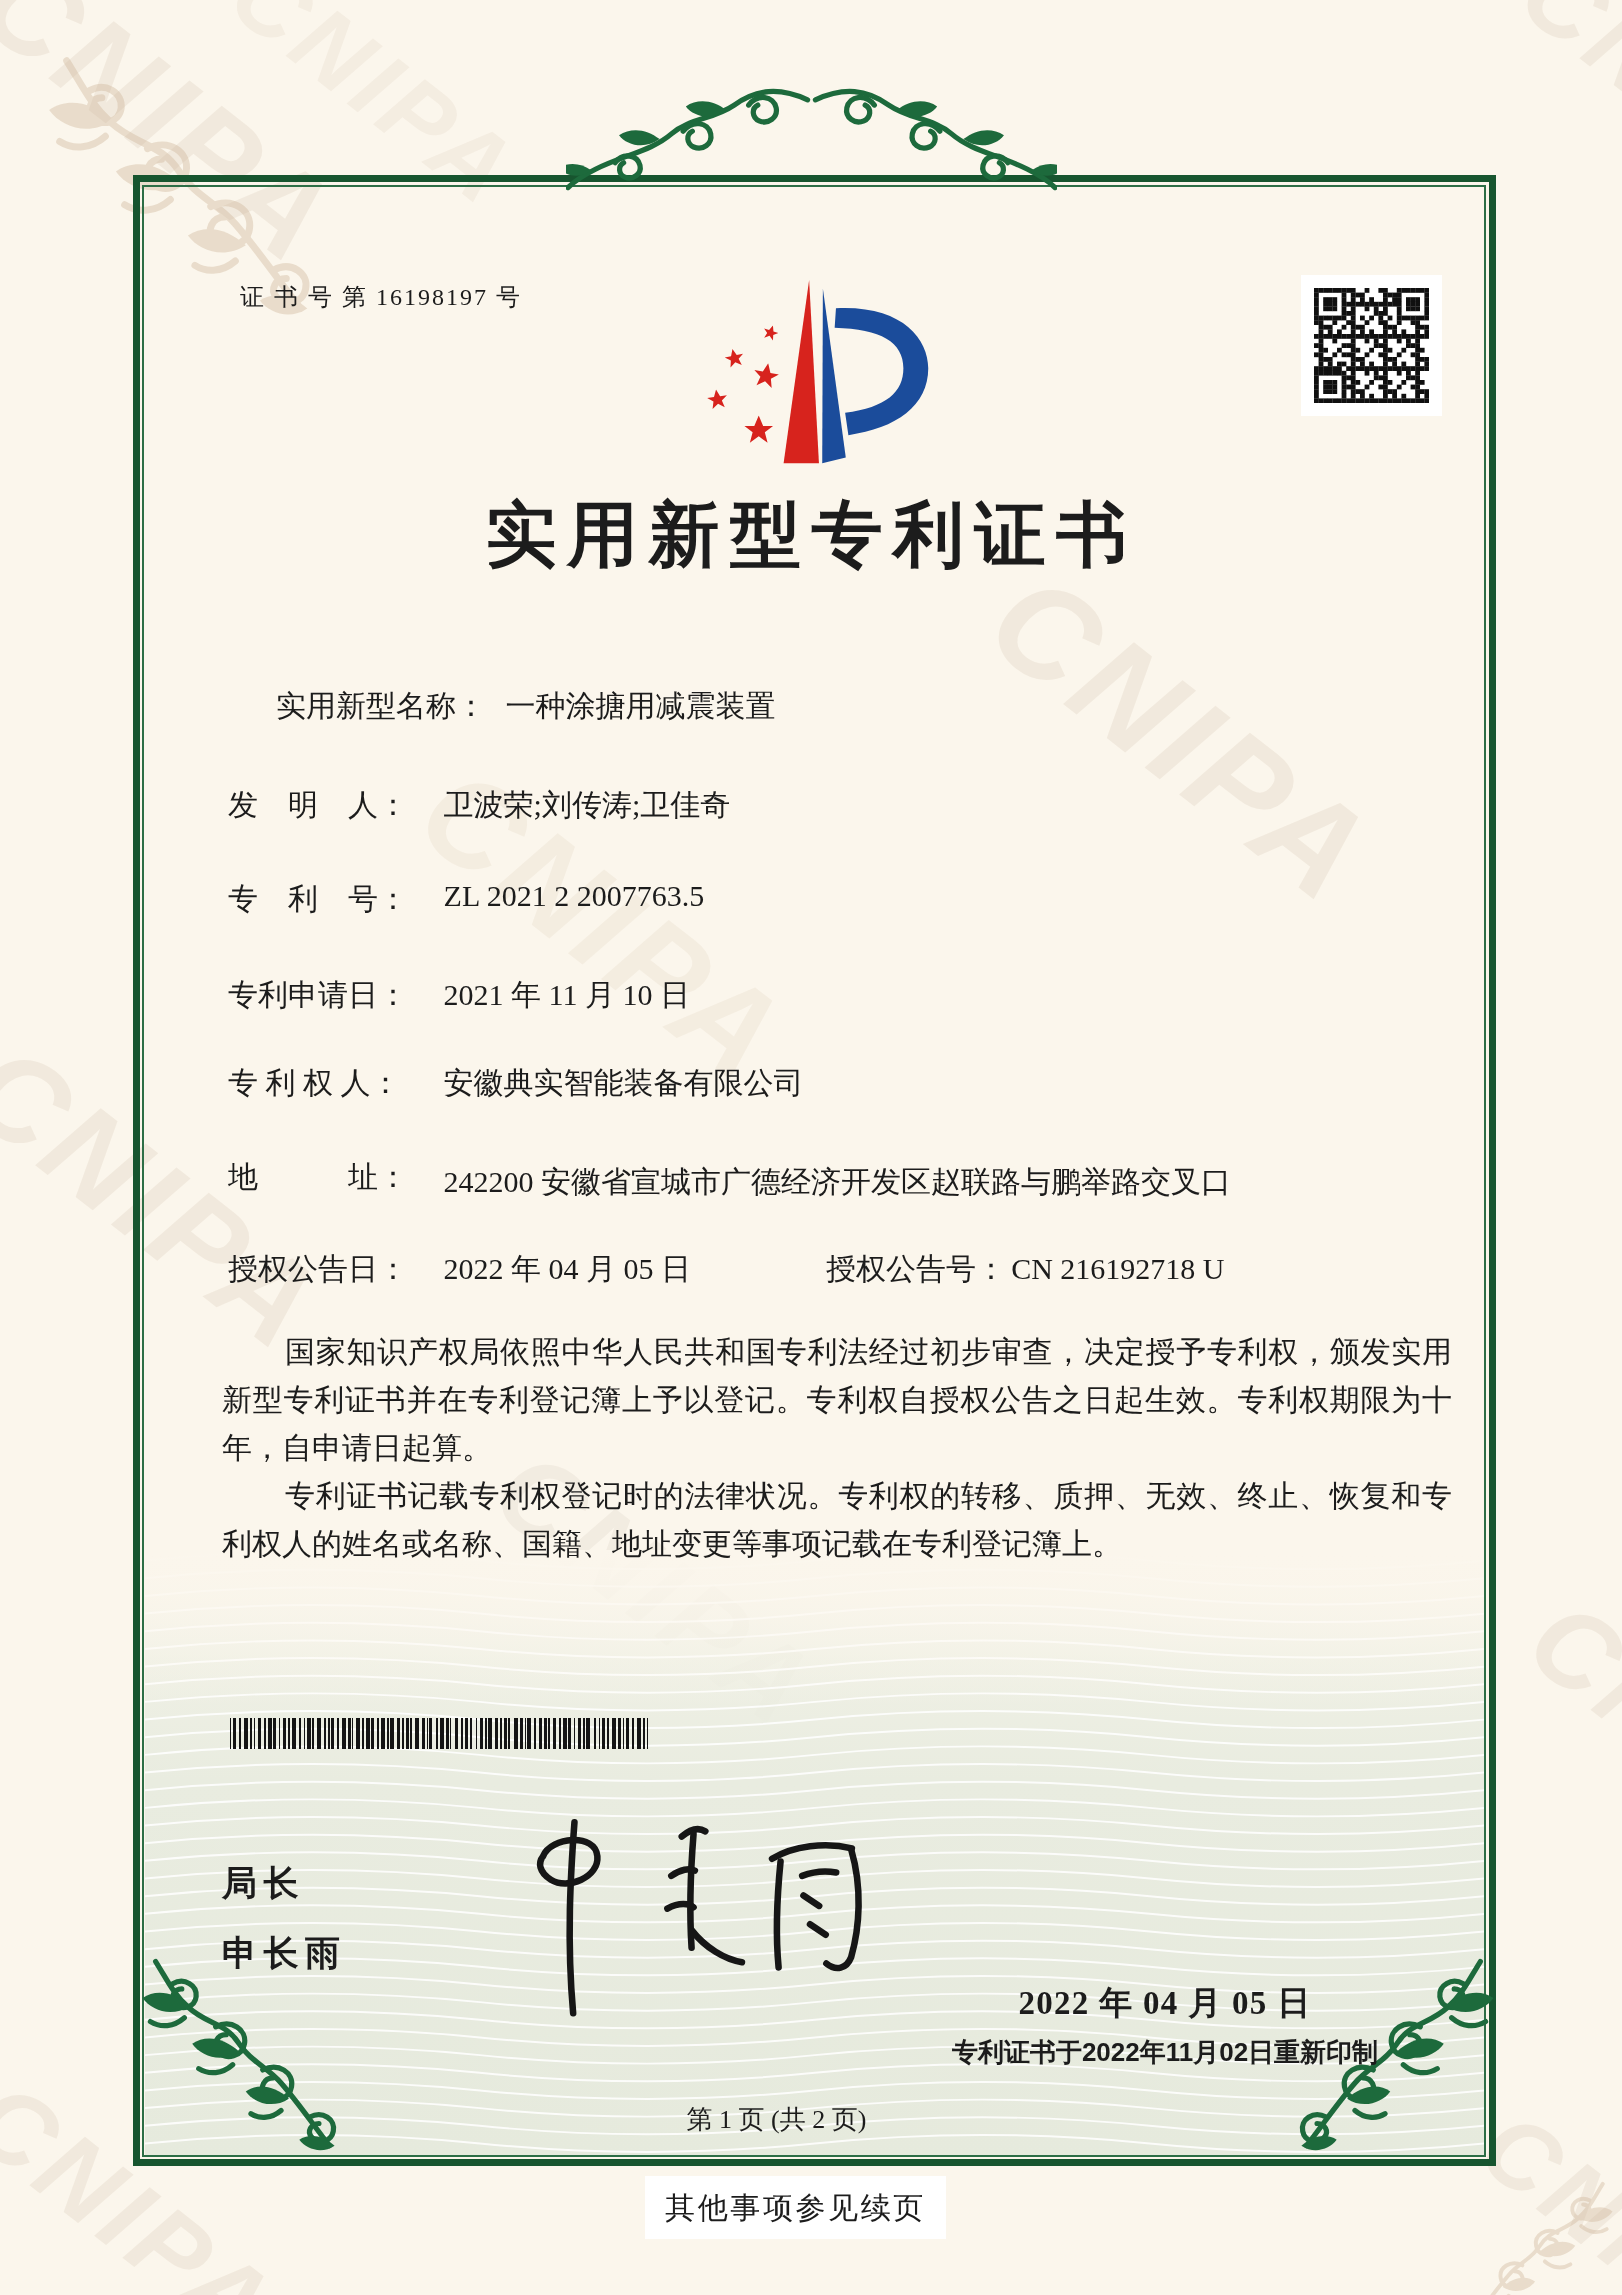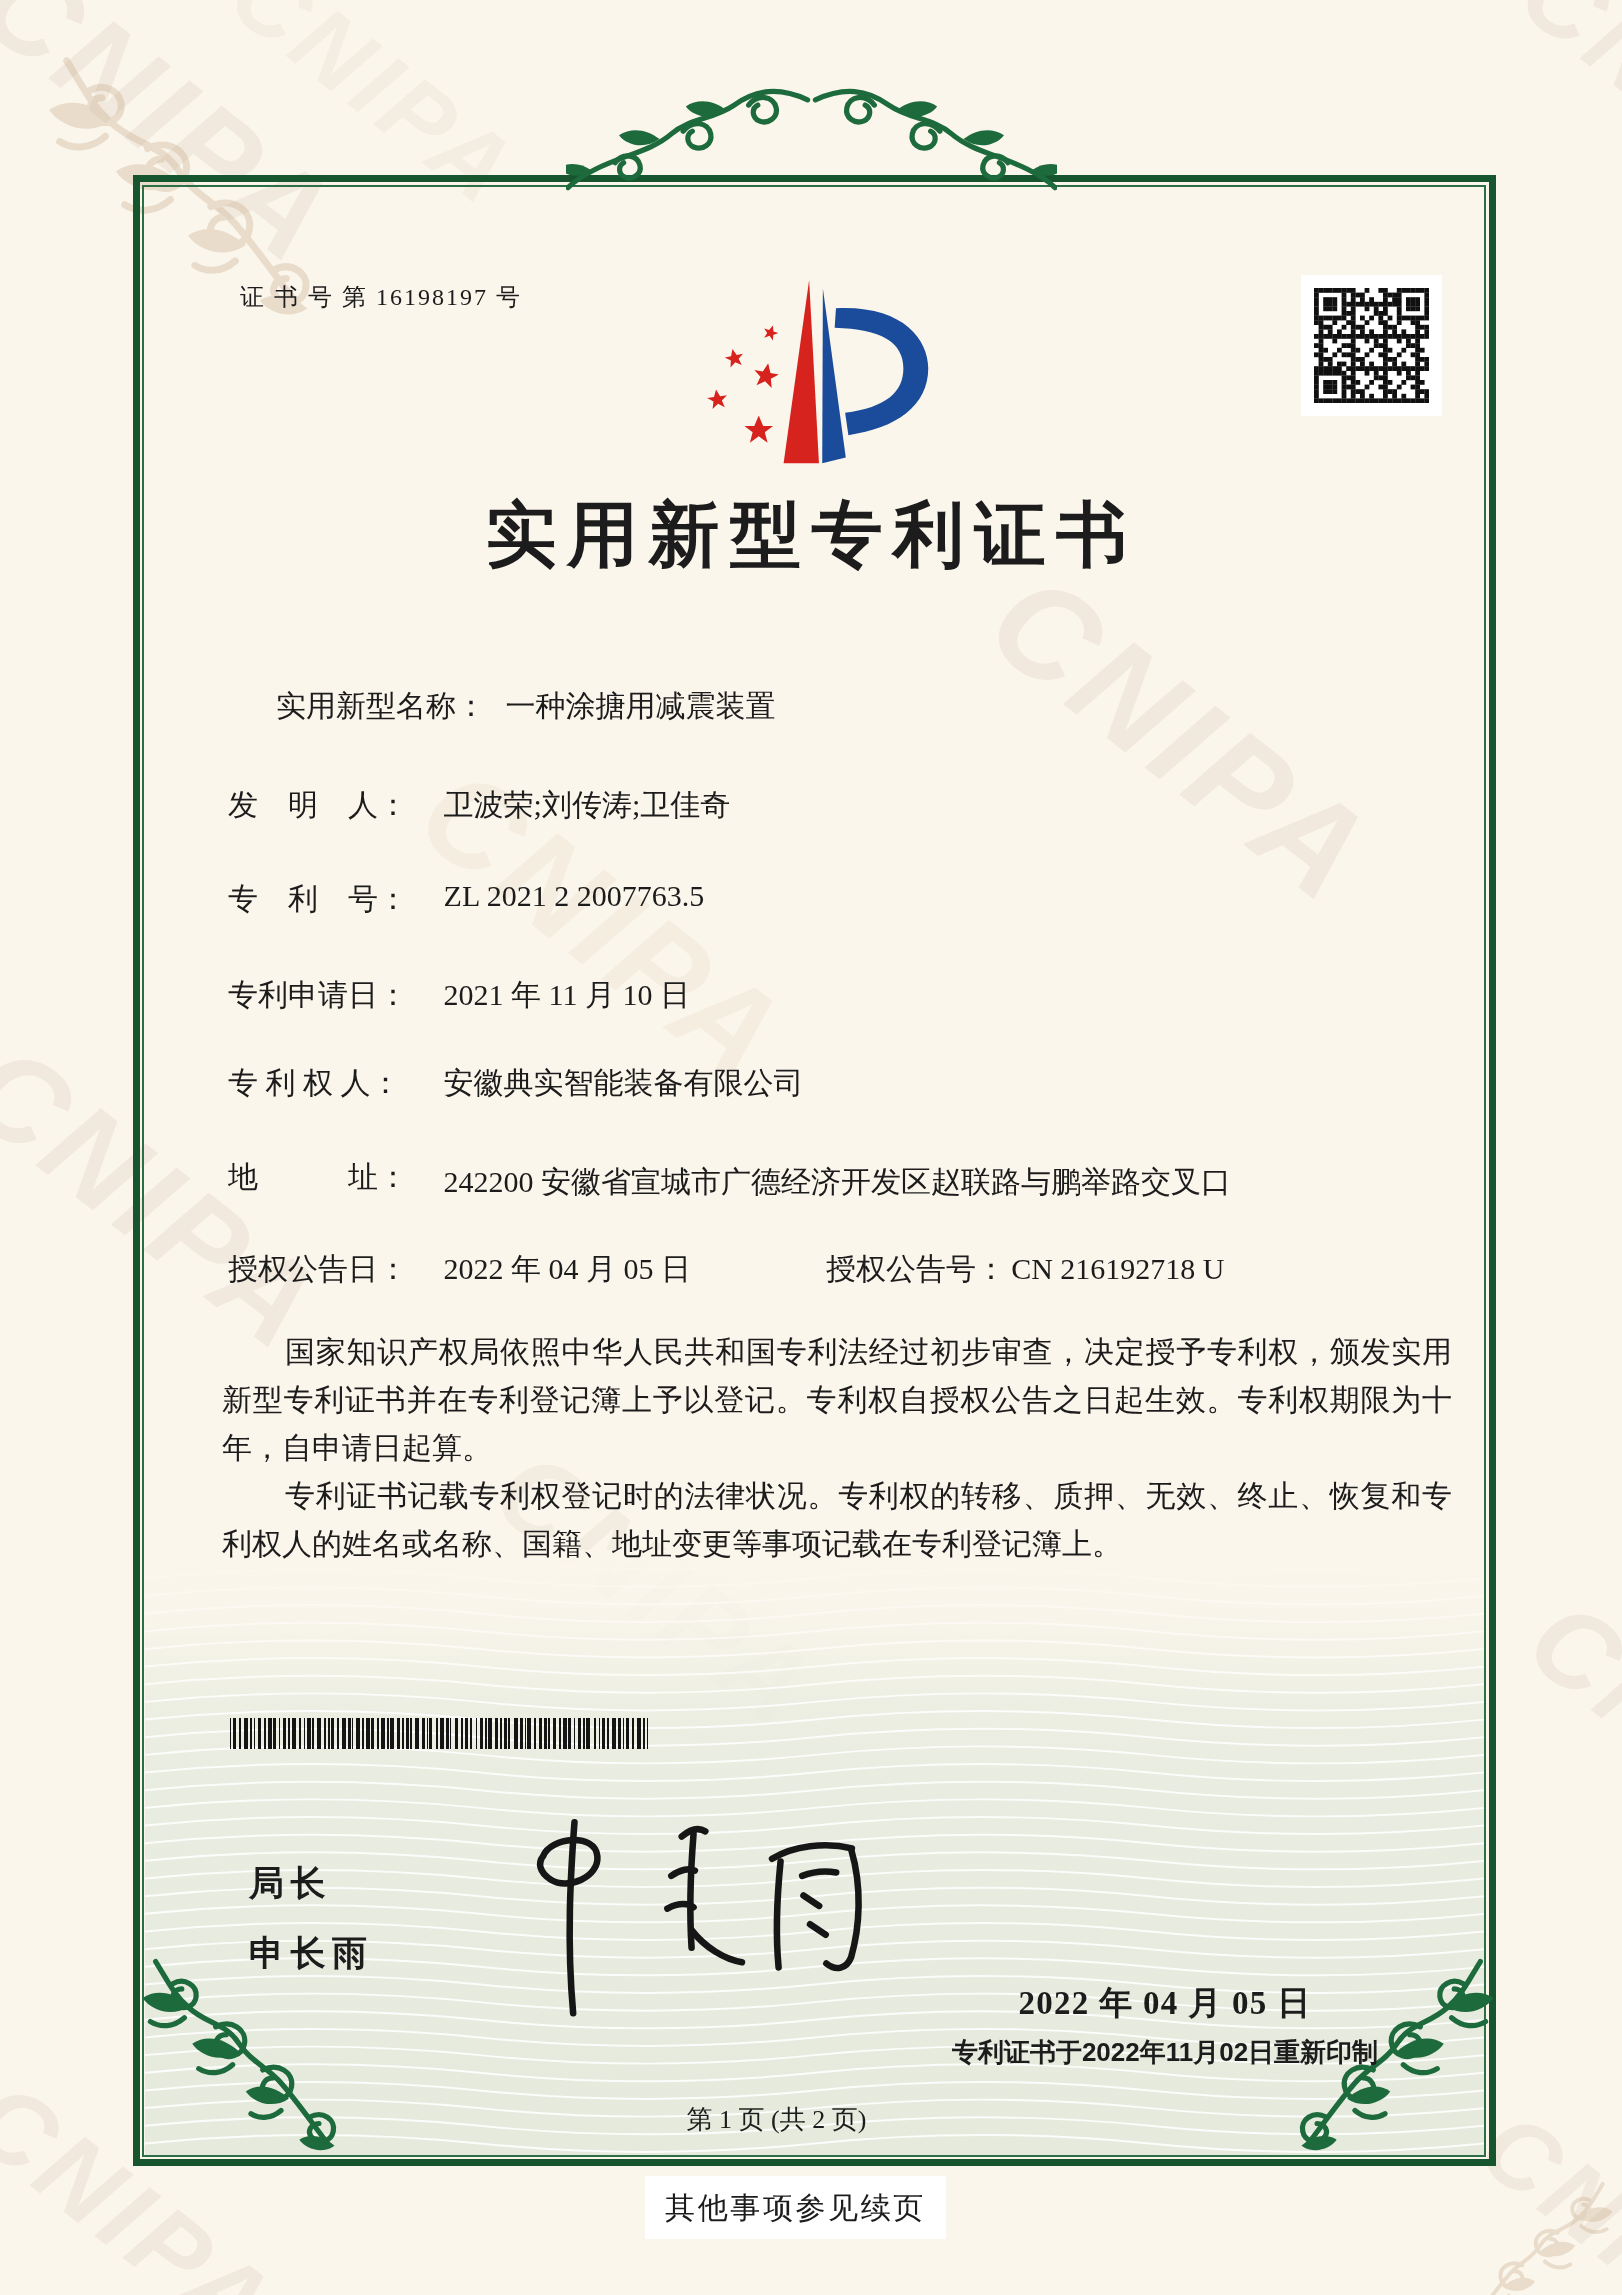--- a/index.html
+++ b/index.html
@@ -80,21 +80,21 @@
   }
   .legal p{margin:0;text-indent:63px;}
   
   .barcode{
     position:absolute;left:230px;top:1718px;height:31px;z-index:5;
     font-size:0;white-space:nowrap;
   }
   .barcode span{display:inline-block;height:31px;background:#141414;vertical-align:top;}
   
   .signer{
-    position:absolute;left:249px;z-index:5;
+    position:absolute;left:222px;z-index:5;
     font-family:"Liberation Sans","DejaVu Sans",sans-serif;
     font-weight:700;font-size:35px;letter-spacing:6.5px;white-space:nowrap;
   }
   .sig{position:absolute;left:497px;top:1796px;z-index:5;}
   
   .grant-date{
     position:absolute;left:962px;top:1981px;width:406px;z-index:5;
     text-align:center;font-size:33px;font-weight:700;letter-spacing:1.3px;white-space:nowrap;
   }
   .reprint{

